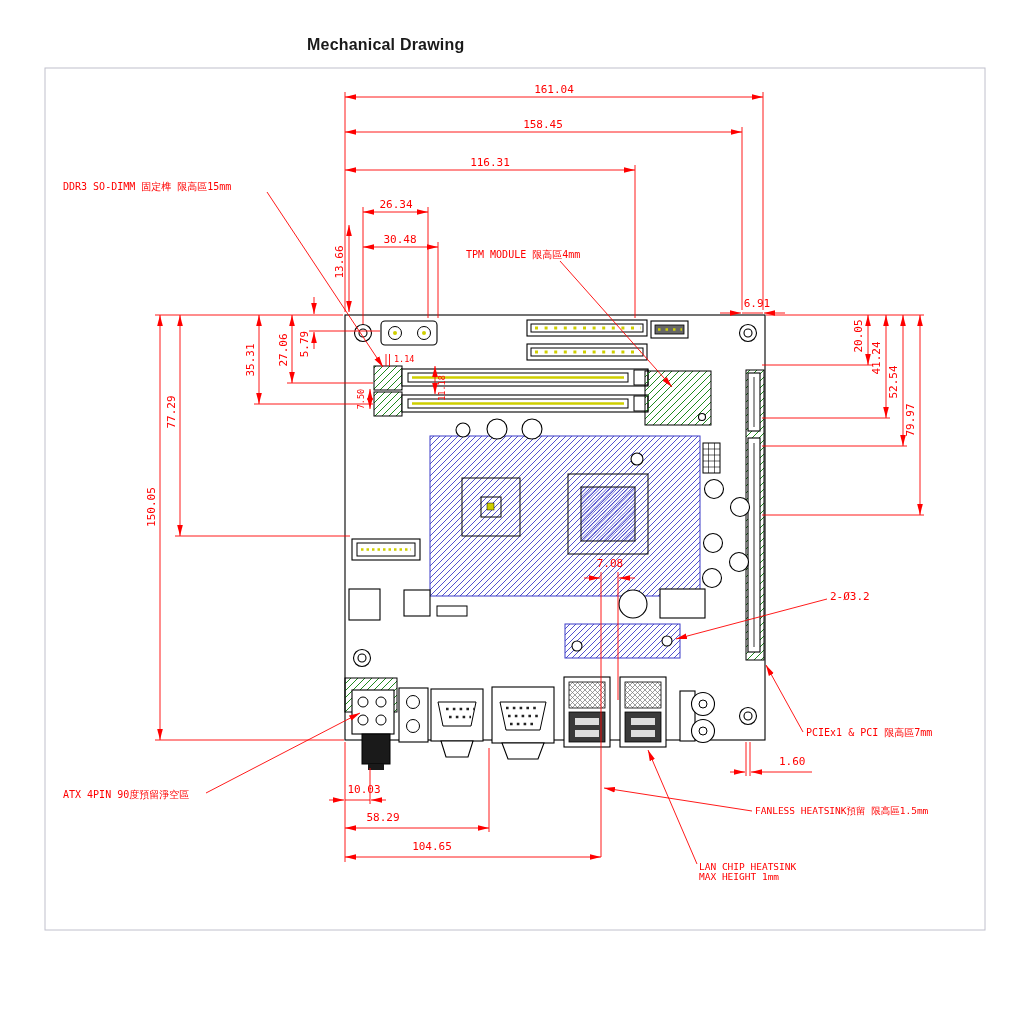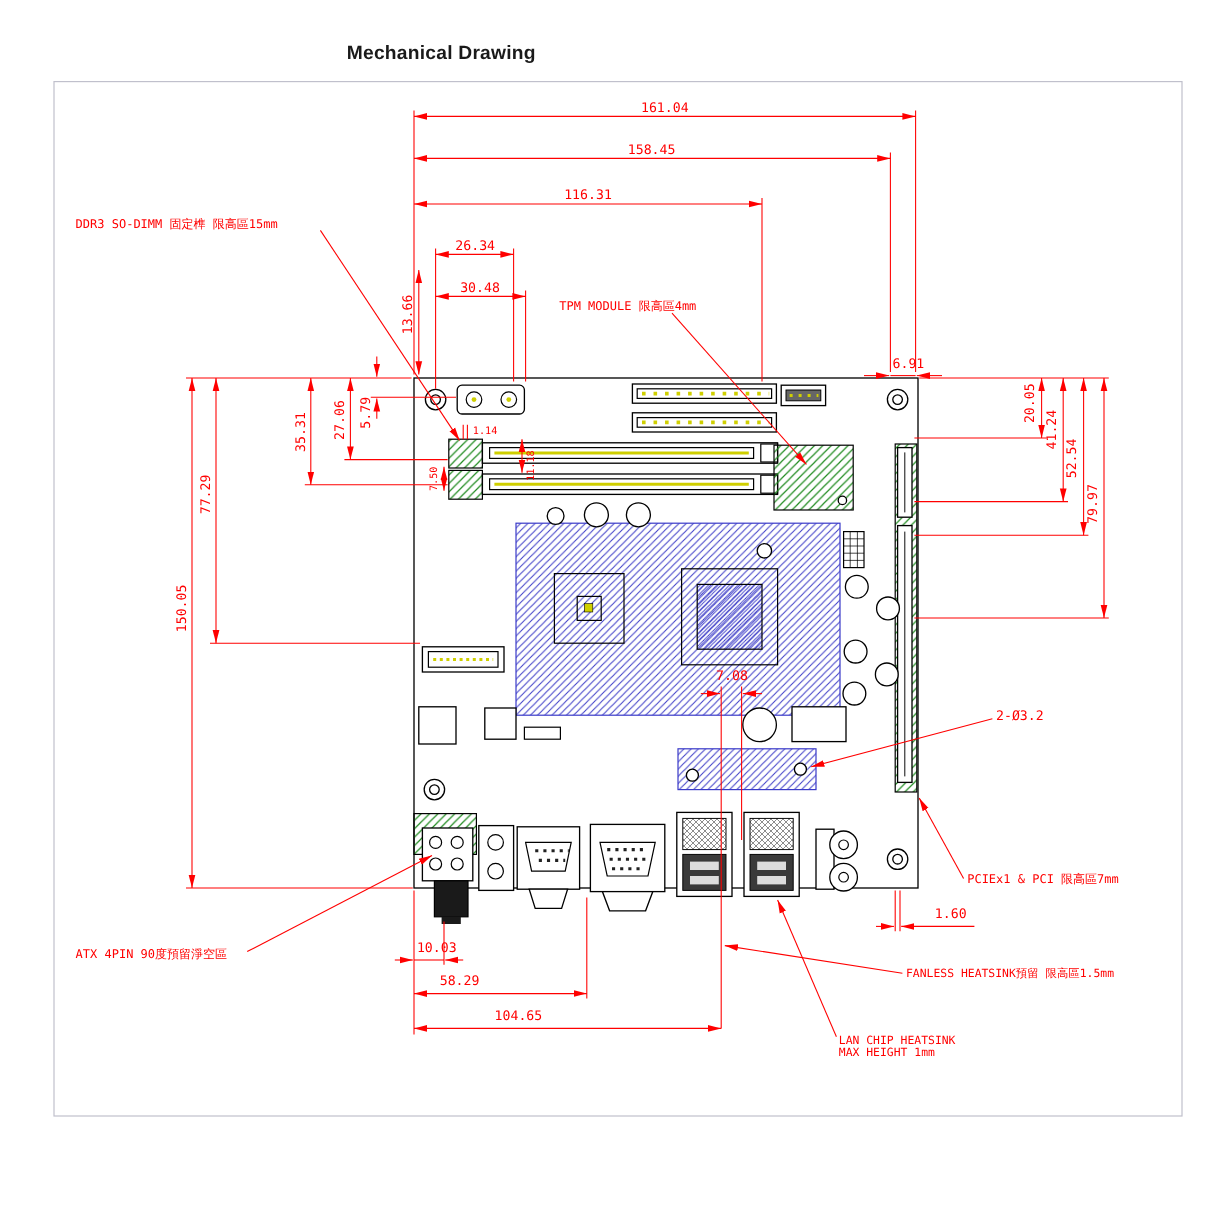--- a/index.html
+++ b/index.html
@@ -1,18 +1,18 @@
 <!DOCTYPE html>
 <html><head>
 <meta charset="utf-8">
 <style>
   html,body{margin:0;padding:0;}
   body{width:1024px;height:1024px;background:#ffffff;position:relative;overflow:hidden;font-family:"Liberation Sans",sans-serif;}
   .canvas{position:absolute;inset:0;}
-  .title{position:absolute;left:289px;top:36px;font-weight:bold;font-size:16px;color:#1a1a1a;letter-spacing:.2px;}
+  .title{position:absolute;left:307px;top:36px;font-weight:bold;font-size:16px;color:#1a1a1a;letter-spacing:.2px;}
   svg{position:absolute;left:0;top:0;display:block;}
   text{font-family:"DejaVu Sans Mono",monospace;}
   .dim{font-size:11px;}
   .dims{font-size:8.5px;}
   .lbl{font-size:10px;}
   .lbls{font-size:9.5px;}
   .blk{fill:#ffffff;stroke:#000000;stroke-width:1.1;}
   .blkn{fill:none;stroke:#000000;stroke-width:1;}
 </style>
 </head>

